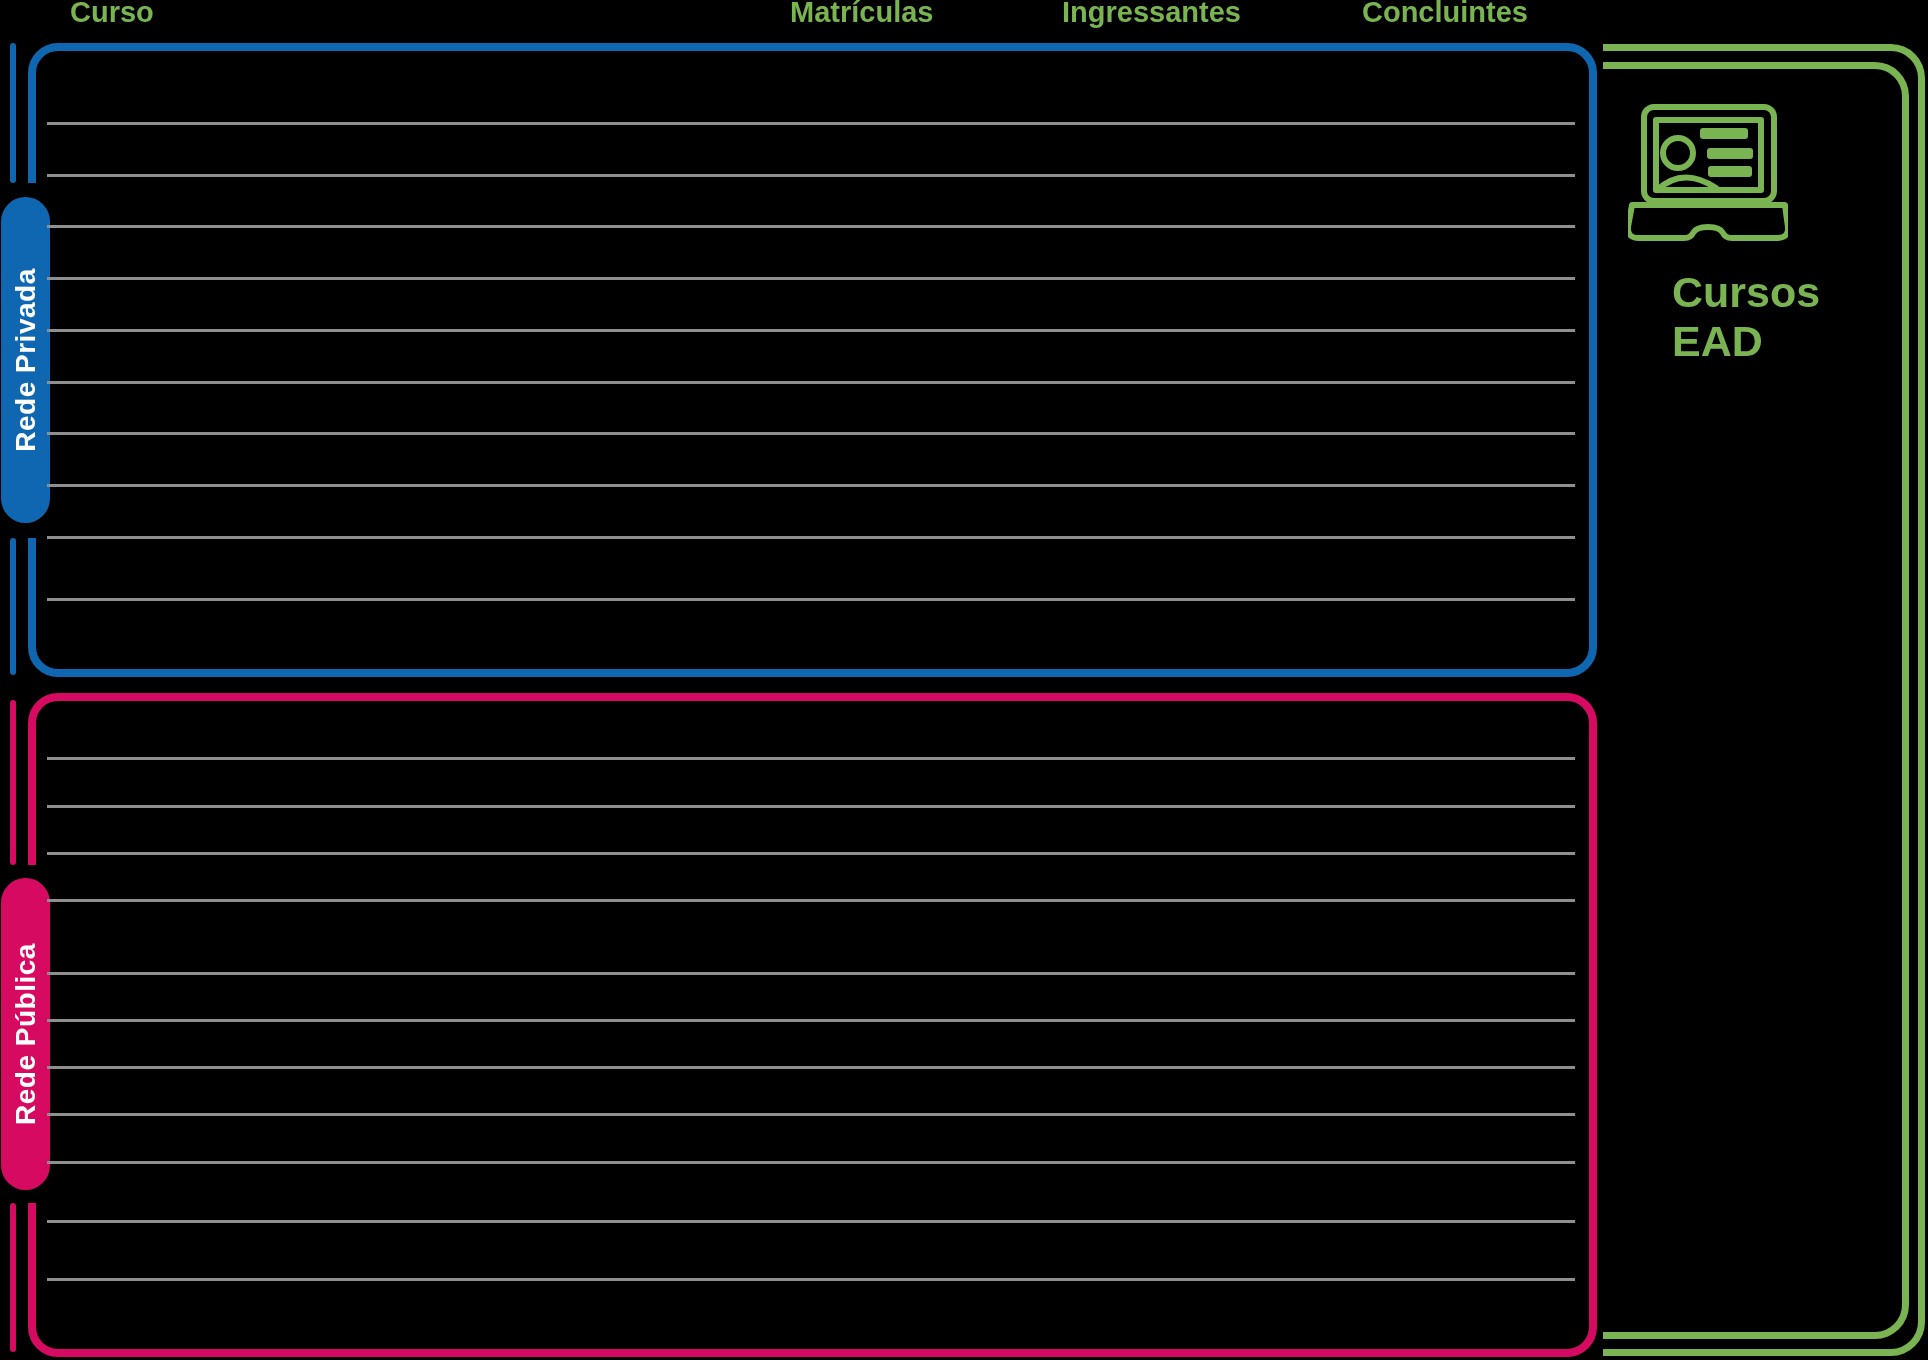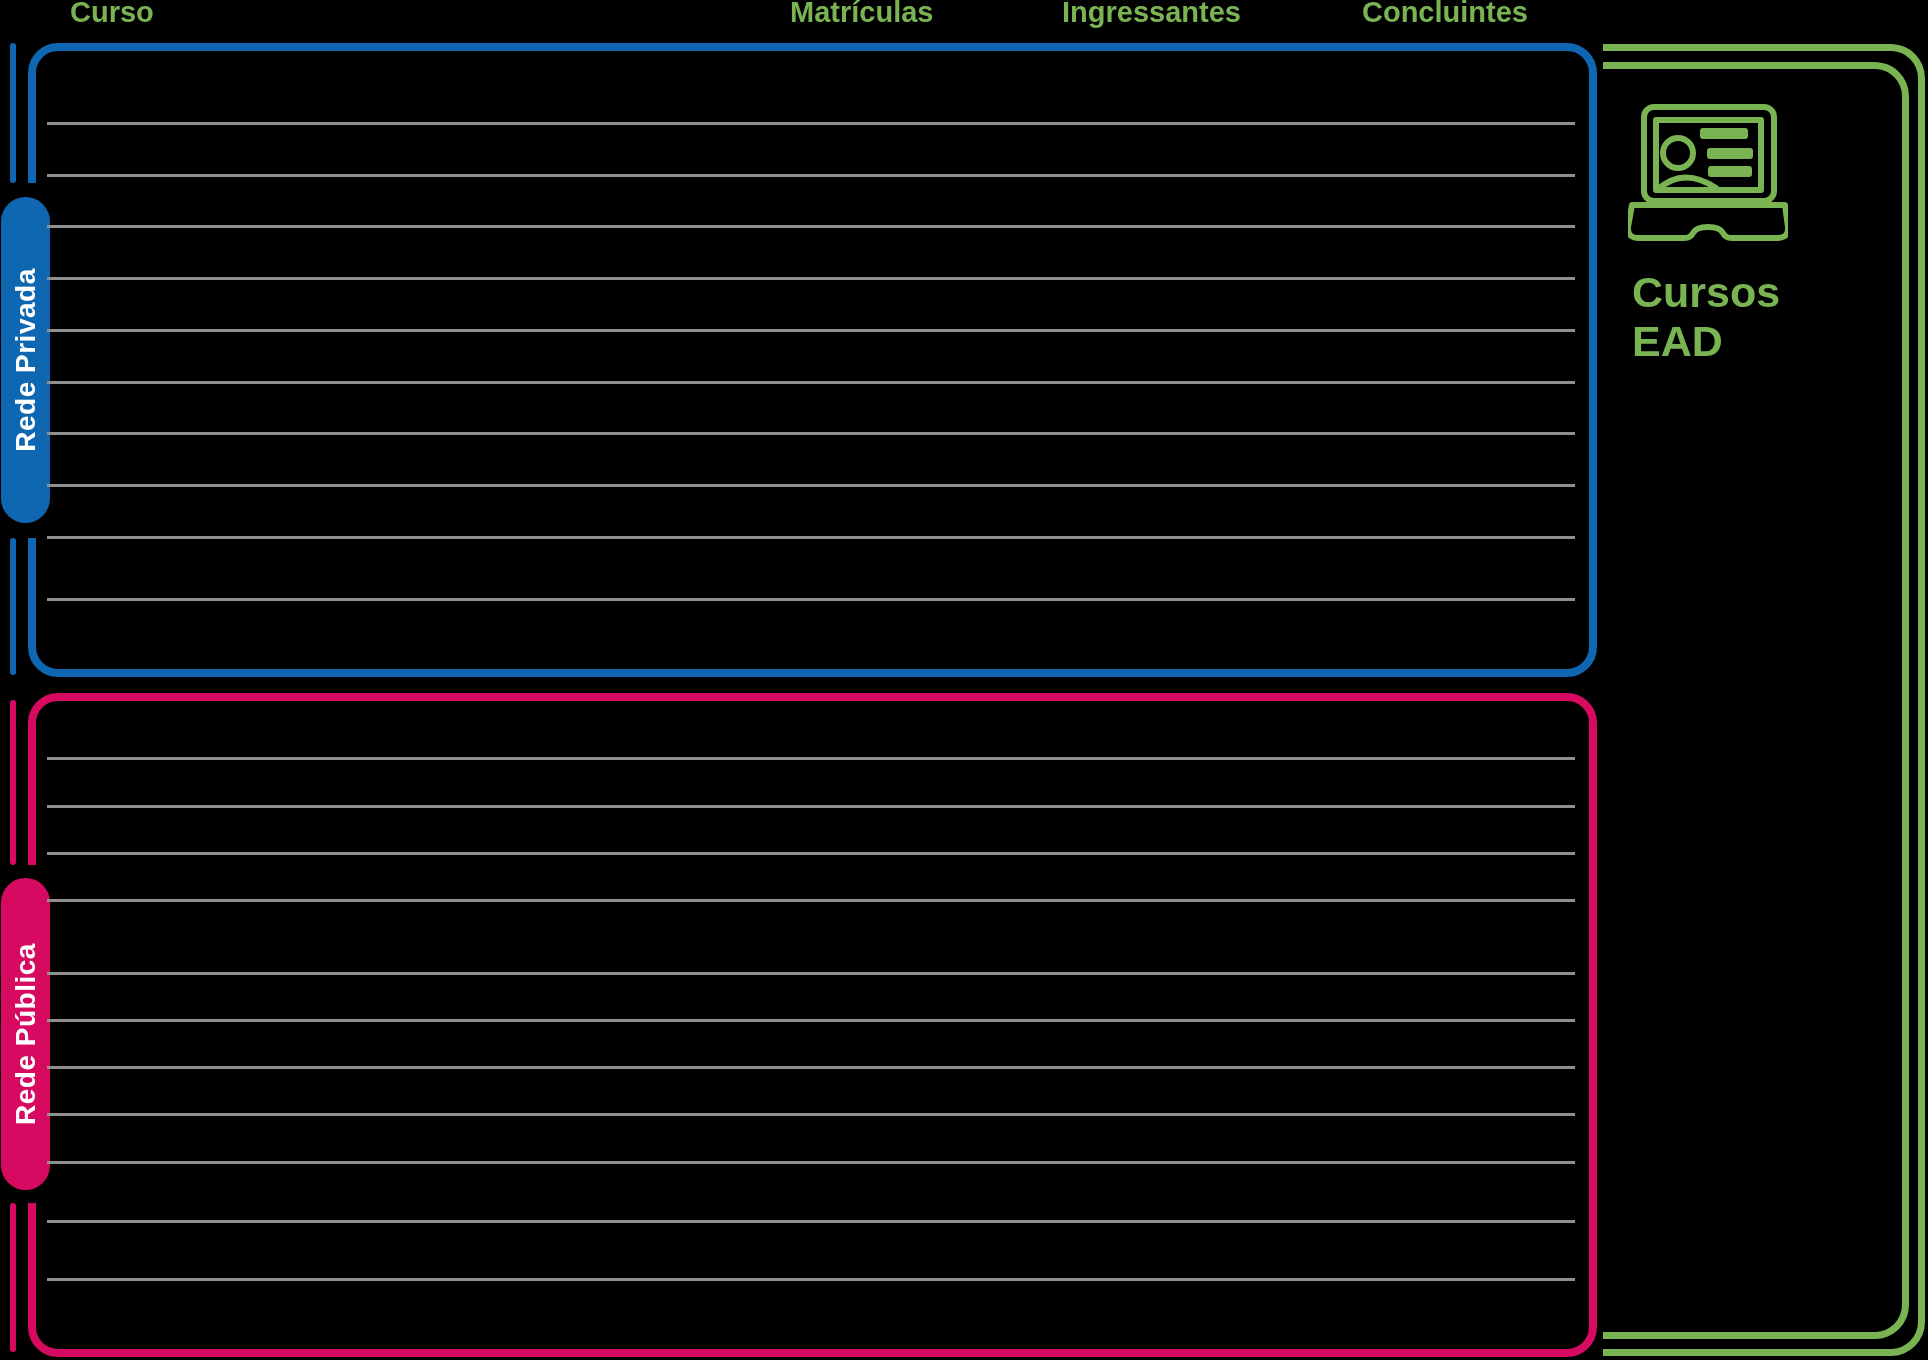--- a/index.html
+++ b/index.html
@@ -39,21 +39,21 @@
     border-style:solid;border-color:var(--green,#7ab452);
     border-width:7px 7px 7px 0;border-radius:0 34px 34px 0;
   }
   .ead-outer{left:1603px;top:44px;width:322px;height:1312px;}
   .ead-inner{left:1603px;top:62px;width:306px;height:1277px;}
   .ead-icon{position:absolute;left:1628px;top:100px;width:160px;height:145px;}
   .ead-title{
     position:absolute;left:1632px;top:268px;color:var(--green,#7ab452);
     font-size:43px;font-weight:700;line-height:49px;white-space:nowrap;
   }
-  .ead-title span{display:block;}
+  .ead-title span{display:block;margin-left:40px;}
 </style>
 </head>
 <body>
 
 <div id="stage">
 
   <div class="col-header" style="left:70px">Curso</div>
   <div class="col-header" style="left:790px">Matrículas</div>
   <div class="col-header" style="left:1062px">Ingressantes</div>
   <div class="col-header" style="left:1362px">Concluintes</div>

